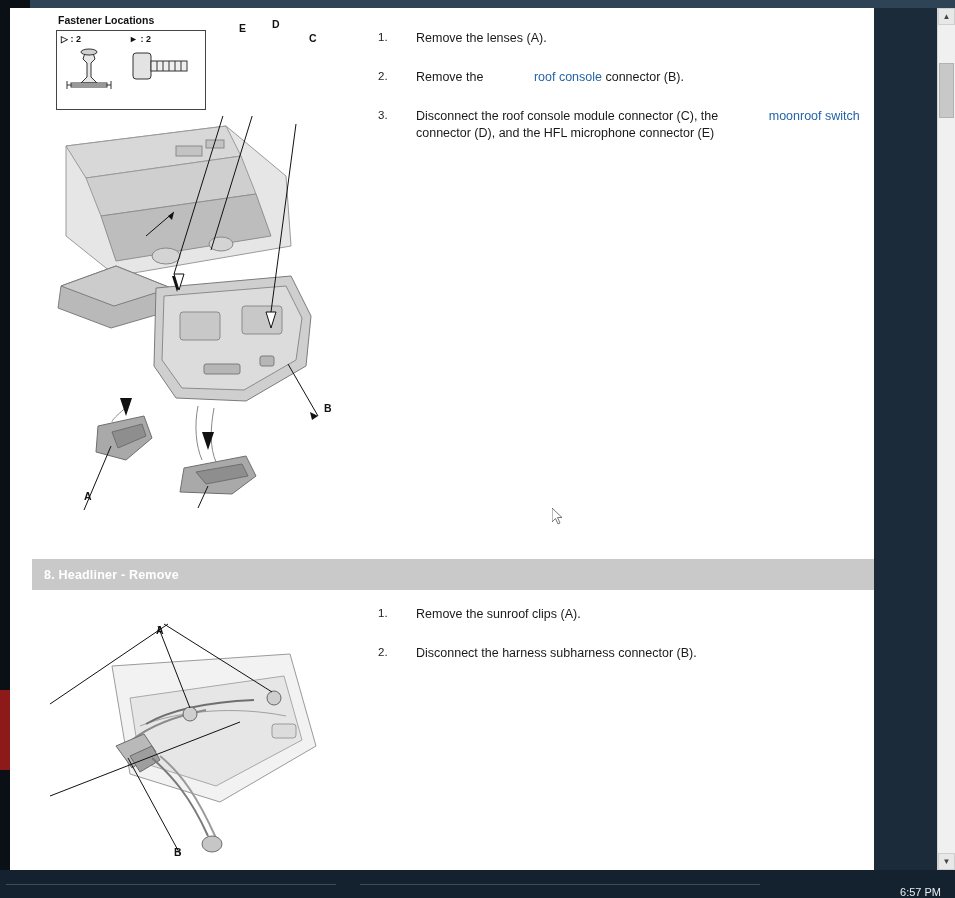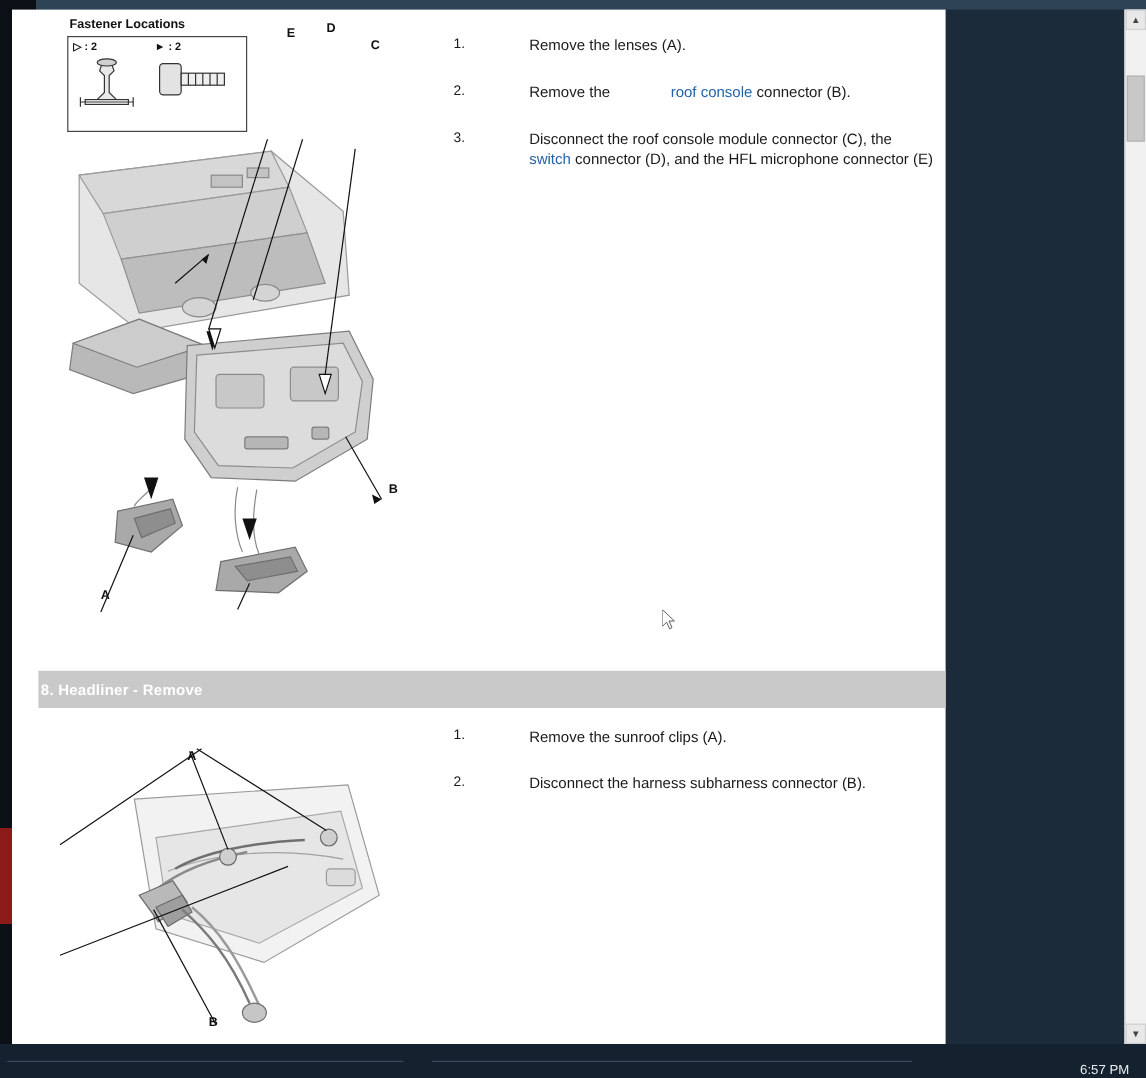--- a/index.html
+++ b/index.html
@@ -2,39 +2,39 @@
 <html><head>
 <meta charset="utf-8">
 <style>
   html,body{margin:0;padding:0;background:#000;}
   body{width:955px;height:898px;overflow:hidden;font-family:"Liberation Sans",sans-serif;}
   .viewport{position:relative;width:955px;height:898px;background:#1b2b3a;}
   
   .bg-left{position:absolute;left:0;top:0;width:30px;height:870px;background:#0b1016;}
   .bg-red{position:absolute;left:0;top:690px;width:30px;height:80px;background:#8b1a18;}
   .topbar{position:absolute;left:0;top:0;width:955px;height:8px;background:#2f4356;}
-  .doc{position:absolute;left:10px;top:8px;width:778px;height:862px;background:#ffffff;overflow:hidden;}
+  .doc{position:absolute;left:10px;top:8px;width:864px;height:862px;background:#ffffff;overflow:hidden;}
   
   .scrollbar{position:absolute;right:0;top:8px;width:17px;height:862px;background:#f0f0f0;border-left:1px solid #d5d5d5;}
   .sb-up,.sb-down{position:absolute;left:0;width:17px;height:17px;background:#e8e8e8;border:1px solid #cfcfcf;box-sizing:border-box;display:flex;align-items:center;justify-content:center;font-size:8px;color:#444;}
   .sb-up{top:0;} .sb-down{bottom:0;}
   .sb-thumb{position:absolute;left:1px;top:55px;width:15px;height:55px;background:#c8c8c8;border:1px solid #b2b2b2;box-sizing:border-box;}
   .bottombar{position:absolute;left:0;top:870px;width:955px;height:28px;background:#14212e;}
   .taskbar-line{position:absolute;left:6px;top:884px;width:330px;height:1px;background:#3a4e60;}
   .taskbar-line2{position:absolute;left:360px;top:884px;width:400px;height:1px;background:#3a4e60;}
   .clock{position:absolute;right:14px;top:886px;color:#e9edf2;font-size:11px;}
 
   
   .step-list{position:absolute;font-size:12.5px;color:#1a1a1a;}
   .step{display:flex;margin-bottom:22px;line-height:1.35;}
   .step-num{width:38px;flex:0 0 38px;color:#1a1a1a;font-size:11.5px;}
-  .step-text{max-width:450px;margin-left:25px;}
+  .step-text{max-width:450px;}
   .lnk{color:#2563a8;padding-left:47px;}
   .section-bar{position:absolute;left:22px;top:551px;width:884px;height:31px;background:#c9c9c9;display:flex;align-items:center;}
-  .section-bar span{color:#ffffff;font-size:12.5px;font-weight:bold;padding-left:2px;letter-spacing:.2px;}
+  .section-bar span{color:#ffffff;font-size:12.5px;font-weight:bold;padding-left:12px;letter-spacing:.2px;}
 
   
   .fig1{position:absolute;left:46px;top:22px;width:300px;height:480px;}
   .fastener-box{position:absolute;left:0;top:0;width:148px;height:78px;border:1px solid #444;background:#fff;}
   .fastener-title{position:absolute;left:2px;top:-16px;font-size:10.5px;font-weight:bold;color:#111;white-space:nowrap;}
   .fb-lbl{position:absolute;font-size:9px;font-weight:bold;color:#111;}
   .lbl{position:absolute;font-size:10.5px;font-weight:bold;color:#111;}
 
   .cursor{position:absolute;left:542px;top:500px;width:12px;height:18px;}
 </style>

